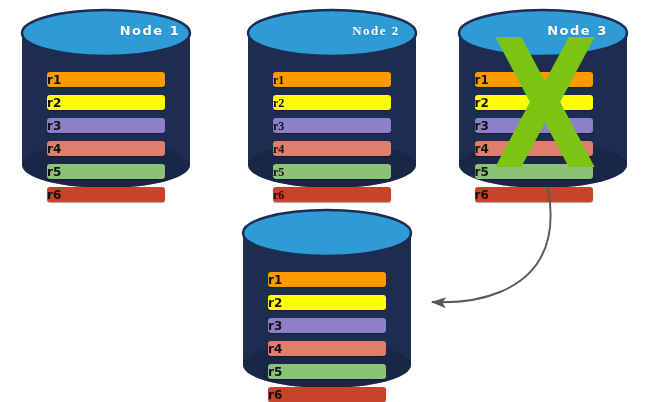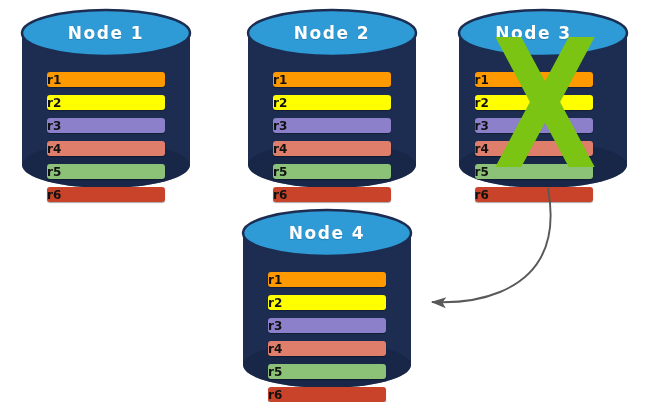--- a/index.html
+++ b/index.html
@@ -34,24 +34,25 @@
     overflow: visible;
   }
 
   .node-title {
     position: absolute;
     left: 0;
     width: 100%;
     text-align: center;
     color: #ffffff;
     font-weight: bold;
-    font-size: 17px;
+    font-size: 13px;
     letter-spacing: 1.5px;
     white-space: nowrap;
     text-shadow: 0 1px 1px rgba(0,0,0,0.18);
+    padding-left: 44px;
   }
 
   .rows {
     position: absolute;
     left: 0;
     width: 100%;
   }
 
   .row {
     position: relative;
@@ -115,21 +116,21 @@
           <span class="row-label">r4</span>
         </div>
         <div class="row" style="background: rgb(140, 194, 120); width: 118px;">
           <span class="row-label">r5</span>
         </div>
         <div class="row" style="background: rgb(201, 67, 42); width: 118px;">
           <span class="row-label">r6</span>
         </div>
       </div>
     </div>
-    <div class="node" style="left: 248px; top: 10px; width: 168px; height: 178px;">
+    <div class="node" style="left: 248px; top: 10px; width: 168px; height: 178px; font-family: Liberation Serif, serif;">
       <svg class="node-svg" width="168" height="178" viewBox="0 0 168 178">
         <path d="M 0,23 L 0,155 A 84,23 0 0 0 168,155 L 168,23 Z" fill="#1C2D51"></path>
         <ellipse cx="84" cy="155" rx="84" ry="23" fill="#16233F" opacity="0.55"></ellipse>
         <ellipse cx="84" cy="23" rx="84" ry="23" fill="#2E9BD6" stroke="#1C2D51" stroke-width="2.5"></ellipse>
       </svg>
       <div class="node-title" style="top: 13px;">Node 2</div>
       <div class="rows" style="top: 54px;">
         <div class="row" style="background: rgb(255, 153, 0); width: 118px;">
           <span class="row-label">r1</span>
         </div>
@@ -180,21 +181,20 @@
       <svg class="fail-x" width="108" height="130" viewBox="0 0 100 100" preserveAspectRatio="none" style="left: 32px; top: 27px;">
         <path d="M 4,0 L 28,0 L 50,34 L 72,0 L 96,0 L 64,50 L 96,100 L 72,100 L 50,66 L 28,100 L 4,100 L 36,50 Z" fill="#7CC413"></path>
       </svg>
     </div>
     <div class="node" style="left: 243px; top: 210px; width: 168px; height: 178px;">
       <svg class="node-svg" width="168" height="178" viewBox="0 0 168 178">
         <path d="M 0,23 L 0,155 A 84,23 0 0 0 168,155 L 168,23 Z" fill="#1C2D51"></path>
         <ellipse cx="84" cy="155" rx="84" ry="23" fill="#16233F" opacity="0.55"></ellipse>
         <ellipse cx="84" cy="23" rx="84" ry="23" fill="#2E9BD6" stroke="#1C2D51" stroke-width="2.5"></ellipse>
       </svg>
-      <div class="node-title" style="top: 13px;">Node 4</div>
       <div class="rows" style="top: 54px;">
         <div class="row" style="background: rgb(255, 153, 0); width: 118px;">
           <span class="row-label">r1</span>
         </div>
         <div class="row" style="background: rgb(255, 255, 0); width: 118px;">
           <span class="row-label">r2</span>
         </div>
         <div class="row" style="background: rgb(139, 128, 201); width: 118px;">
           <span class="row-label">r3</span>
         </div>

